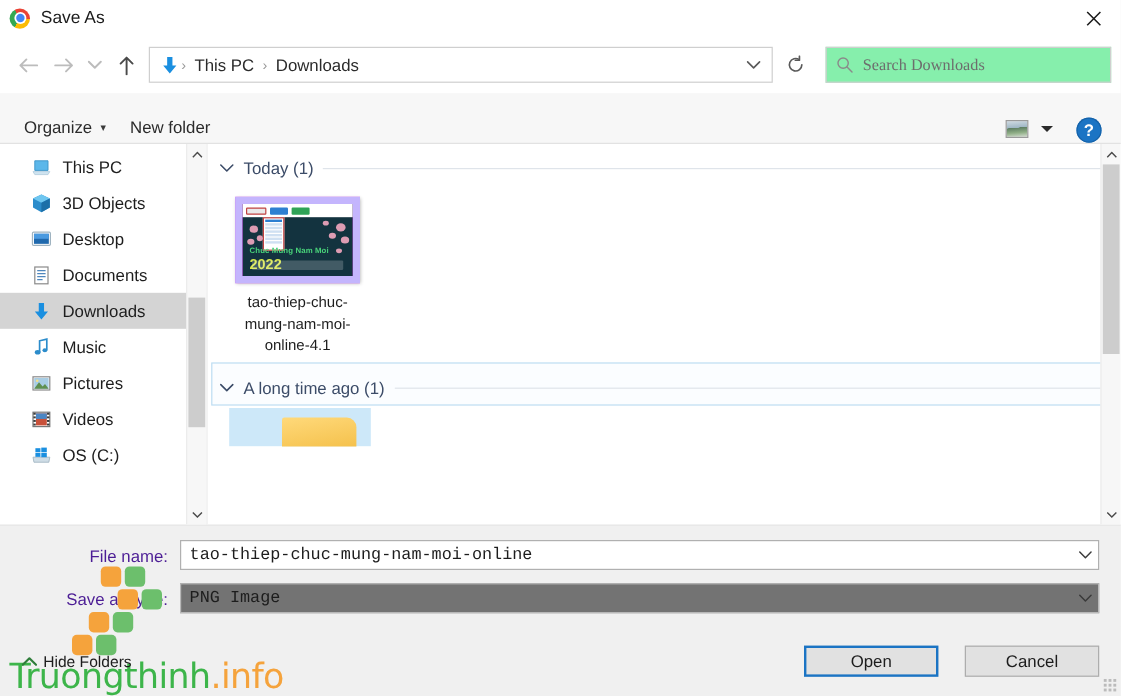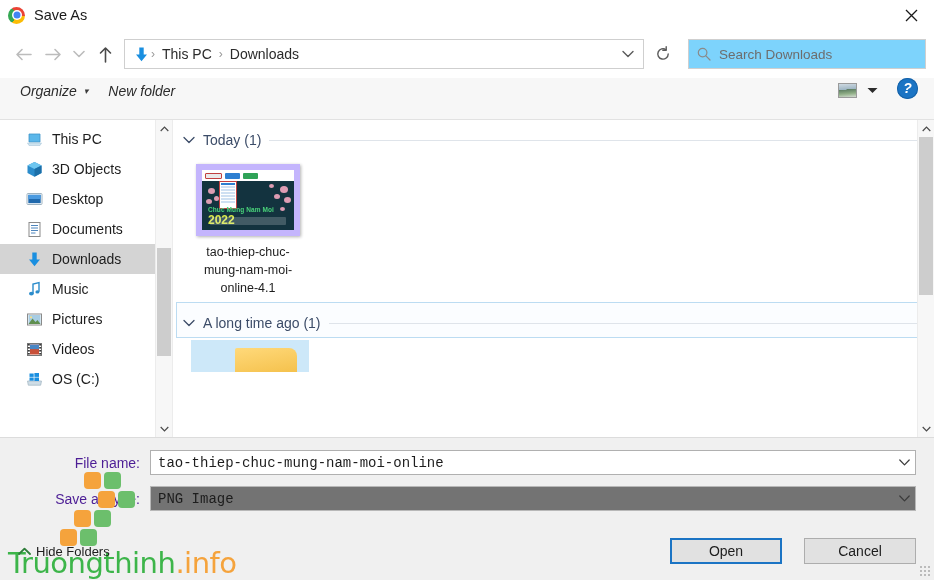--- a/index.html
+++ b/index.html
@@ -83,32 +83,31 @@
     width: 22px; height: 26px; display: flex;
     align-items: center; justify-content: center; cursor: pointer;
   }
   .refresh-btn {
     width: 34px; height: 30px; margin-left: 2px;
     display: flex; align-items: center; justify-content: center;
     cursor: pointer; border: 1px solid transparent;
   }
   .searchbox {
     width: 238px; height: 30px; margin-left: 8px; flex: 0 0 238px;
-    border: 1px solid #cfcfcf; background: #7dd3fc;
-    display: flex; align-items: center; padding: 0 8px;
+    border: 1px solid #cfcfcf; background: #86efac;
+    display: flex; align-items: center; padding: 0 8px; font-family: Liberation Serif, serif;
   }
   .search-ph { font-size: 13.5px; color: #6d6d6d; margin-left: 8px; }
 
   
   .toolbar {
     height: 42px; background: #f7f7f7;
     border-bottom: 1px solid #e2e2e2;
-    display: flex; align-items: flex-start; flex: 0 0 42px;
+    display: flex; align-items: flex-end; flex: 0 0 42px;
     padding: 0 10px;
-    font-style: italic;
   }
   .tb-item {
     font-size: 14px; color: #2b2b2b; padding: 5px 10px;
     cursor: pointer; display: flex; align-items: center; gap: 7px;
   }
   .tb-spacer { flex: 1 1 auto; }
   .view-icon-btn {
     width: 28px; height: 24px; display: flex;
     align-items: center; justify-content: center; cursor: pointer;
   }

